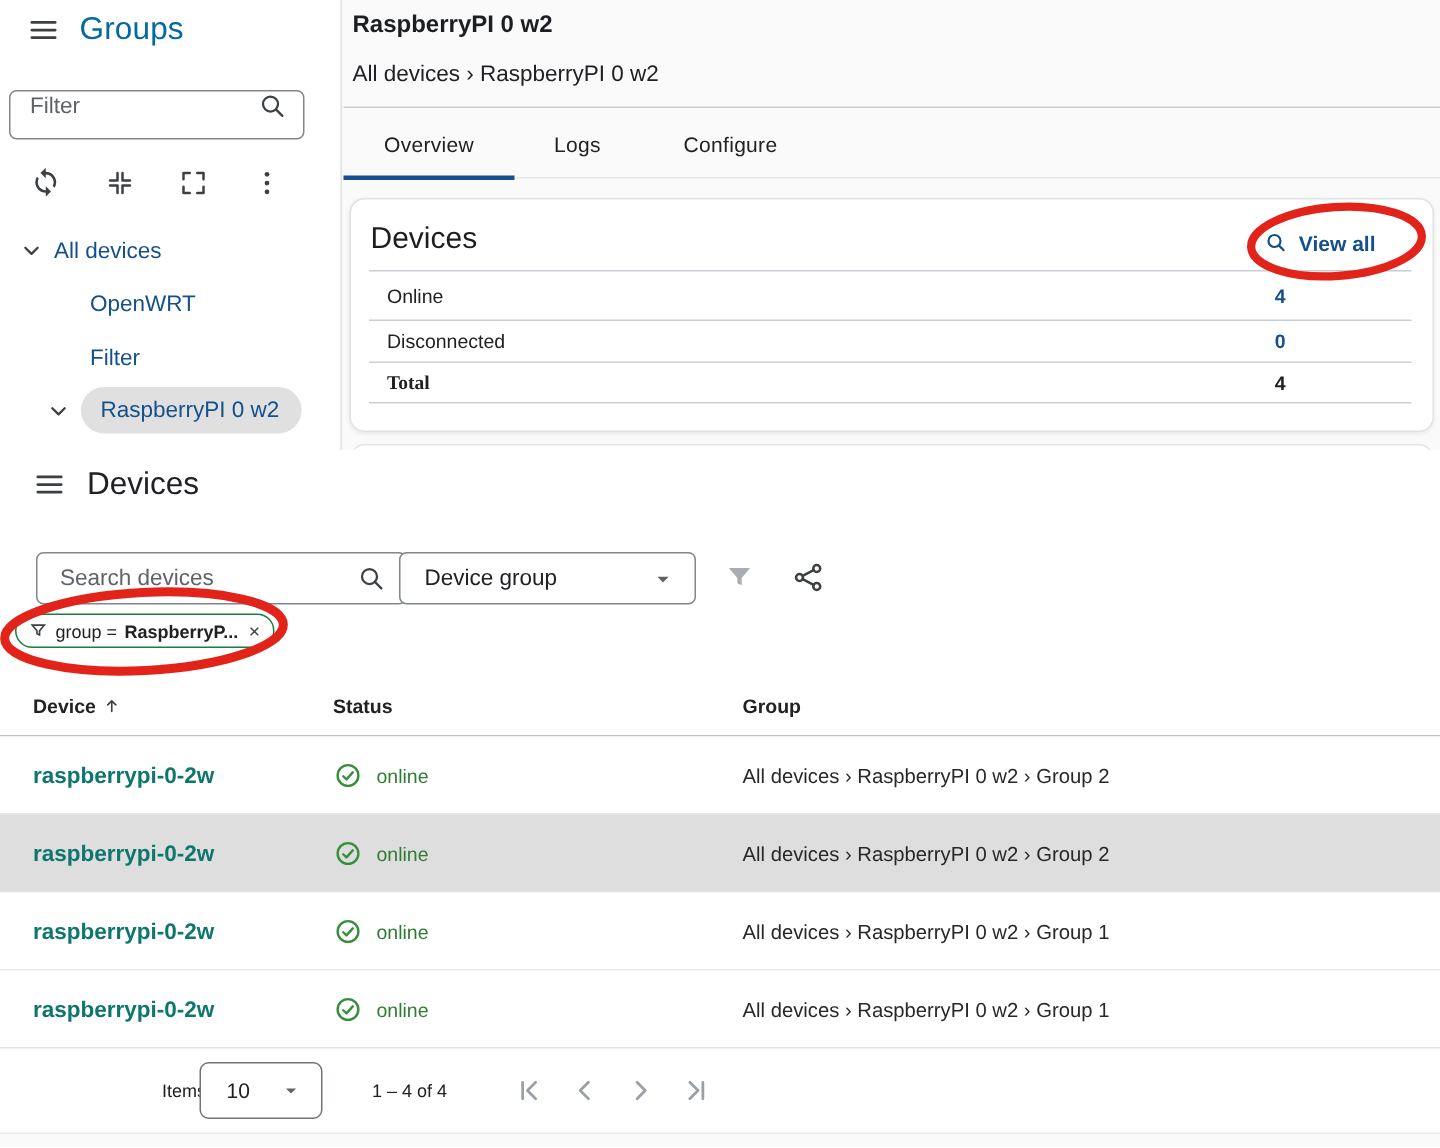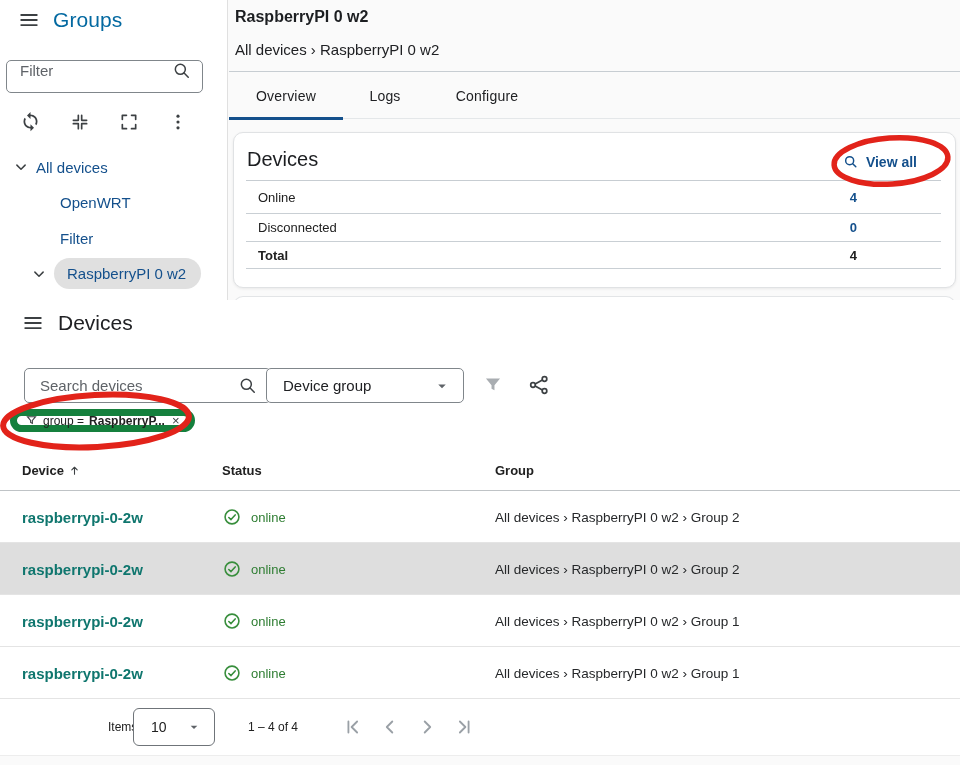--- a/index.html
+++ b/index.html
@@ -45,34 +45,34 @@
   .card { position:absolute; left:4px; top:132px; width:723px; height:156px; background:#fff; border:1px solid #e0e2e4; border-radius:10px; box-shadow:0 1px 3px rgba(0,0,0,.07); }
   .card-title { position:absolute; left:13px; top:15px; font-size:20px; color:#1c1e21; }
   .view-all { position:absolute; right:38px; top:21px; display:flex; align-items:center; gap:7px; color:#14508c; font-size:14px; font-weight:bold; cursor:pointer; }
   .card-divider { position:absolute; left:12px; right:14px; top:47px; border-top:1px solid #c7cdd2; }
   .kv-rows { position:absolute; left:12px; right:14px; top:48px; }
   .kv-row { display:flex; align-items:center; justify-content:space-between; border-bottom:1px solid #c9cfd4; }
   .kv-row.h34 { height:33px; } .kv-row.h28 { height:28px; } .kv-row.h27 { height:27px; }
   .kv-label { padding-left:12px; font-size:13px; color:#212121; }
   .kv-value { padding-right:84px; font-size:13px; font-weight:bold; }
   .kv-value.blue { color:#14508c; }
-  .kv-row.total .kv-label { font-weight:bold; }
+  .kv-row.total .kv-label { font-weight:bold;font-family:Liberation Serif, serif; }
   .card-sliver { position:absolute; left:4px; top:296px; width:723px; height:10px; background:#fff; border:1px solid #e3e5e7; border-bottom:none; border-radius:10px 10px 0 0; }
 
   
   .section-bottom { position:absolute; left:0; top:300px; width:960px; height:465px; background:#fff; }
   .sb-header { position:absolute; left:22px; top:11px; display:flex; align-items:center; gap:14px; }
   .sb-header .title { font-size:21px; color:#202124; }
   .search-box { position:absolute; left:8px; top:68px; width:247px; height:35px; border:1px solid #80868b; border-radius:5px; background:#fff; display:flex; align-items:center; padding:0 12px 0 15px;margin-left:16px; }
   .search-box input { border:none; outline:none; flex:1; font-size:15px; font-family:inherit; color:#202124; background:transparent; min-width:0; }
   .search-box input::placeholder { color:#5f6368; opacity:1; }
   .attr-select { position:absolute; left:266px; top:68px; width:198px; height:35px; border:1px solid #80868b; border-radius:5px; background:#fff; display:flex; align-items:center; justify-content:space-between; padding:0 12px 0 16px; font-size:15px; color:#202124; cursor:pointer; }
   .toolbar-funnel { position:absolute; left:482px; top:74px; color:#a9adb1; cursor:pointer; }
   .toolbar-share { position:absolute; left:527px; top:73px; color:#3c4043; cursor:pointer; }
-  .chip { position:absolute; left:10px; top:109px; height:23px; display:inline-flex; align-items:center; gap:5px; border:7px solid #15803d; border-radius:12px; padding:0 9px 0 8px; font-size:12px; color:#212121; background:#fff; }
+  .chip { position:absolute; left:10px; top:109px; height:23px; display:inline-flex; align-items:center; gap:5px; border:1px solid #15803d; border-radius:12px; padding:0 9px 0 8px; font-size:12px; color:#212121; background:#fff; }
   .chip .val { font-weight:bold; }
   .chip .chip-close { font-size:13px; color:#3c4043; cursor:pointer; line-height:1; margin-left:2px; }
 
   .tbl-header { position:absolute; left:0; top:150px; width:100%; height:40px; }
   .tbl-header .hc { position:absolute; top:0; height:40px; display:flex; align-items:center; gap:4px; font-size:13px; font-weight:600; color:#212121; cursor:pointer; }
   .hc.c0 { left:22px; } .hc.c1 { left:222px; } .hc.c2 { left:495px; }
   .tbl-header-line { position:absolute; left:0; top:190px; width:100%; border-top:1px solid #bfc3c6; }
   .trow { position:absolute; left:0; width:100%; height:52px; border-bottom:1px solid #e4e4e4; background:#fff; cursor:pointer; }
   .trow.row0 { top:191px; } .trow.row1 { top:243px; background:#dedede; } .trow.row2 { top:295px; } .trow.row3 { top:347px; }
   .trow .cell { position:absolute; top:0; height:52px; display:flex; align-items:center; }

